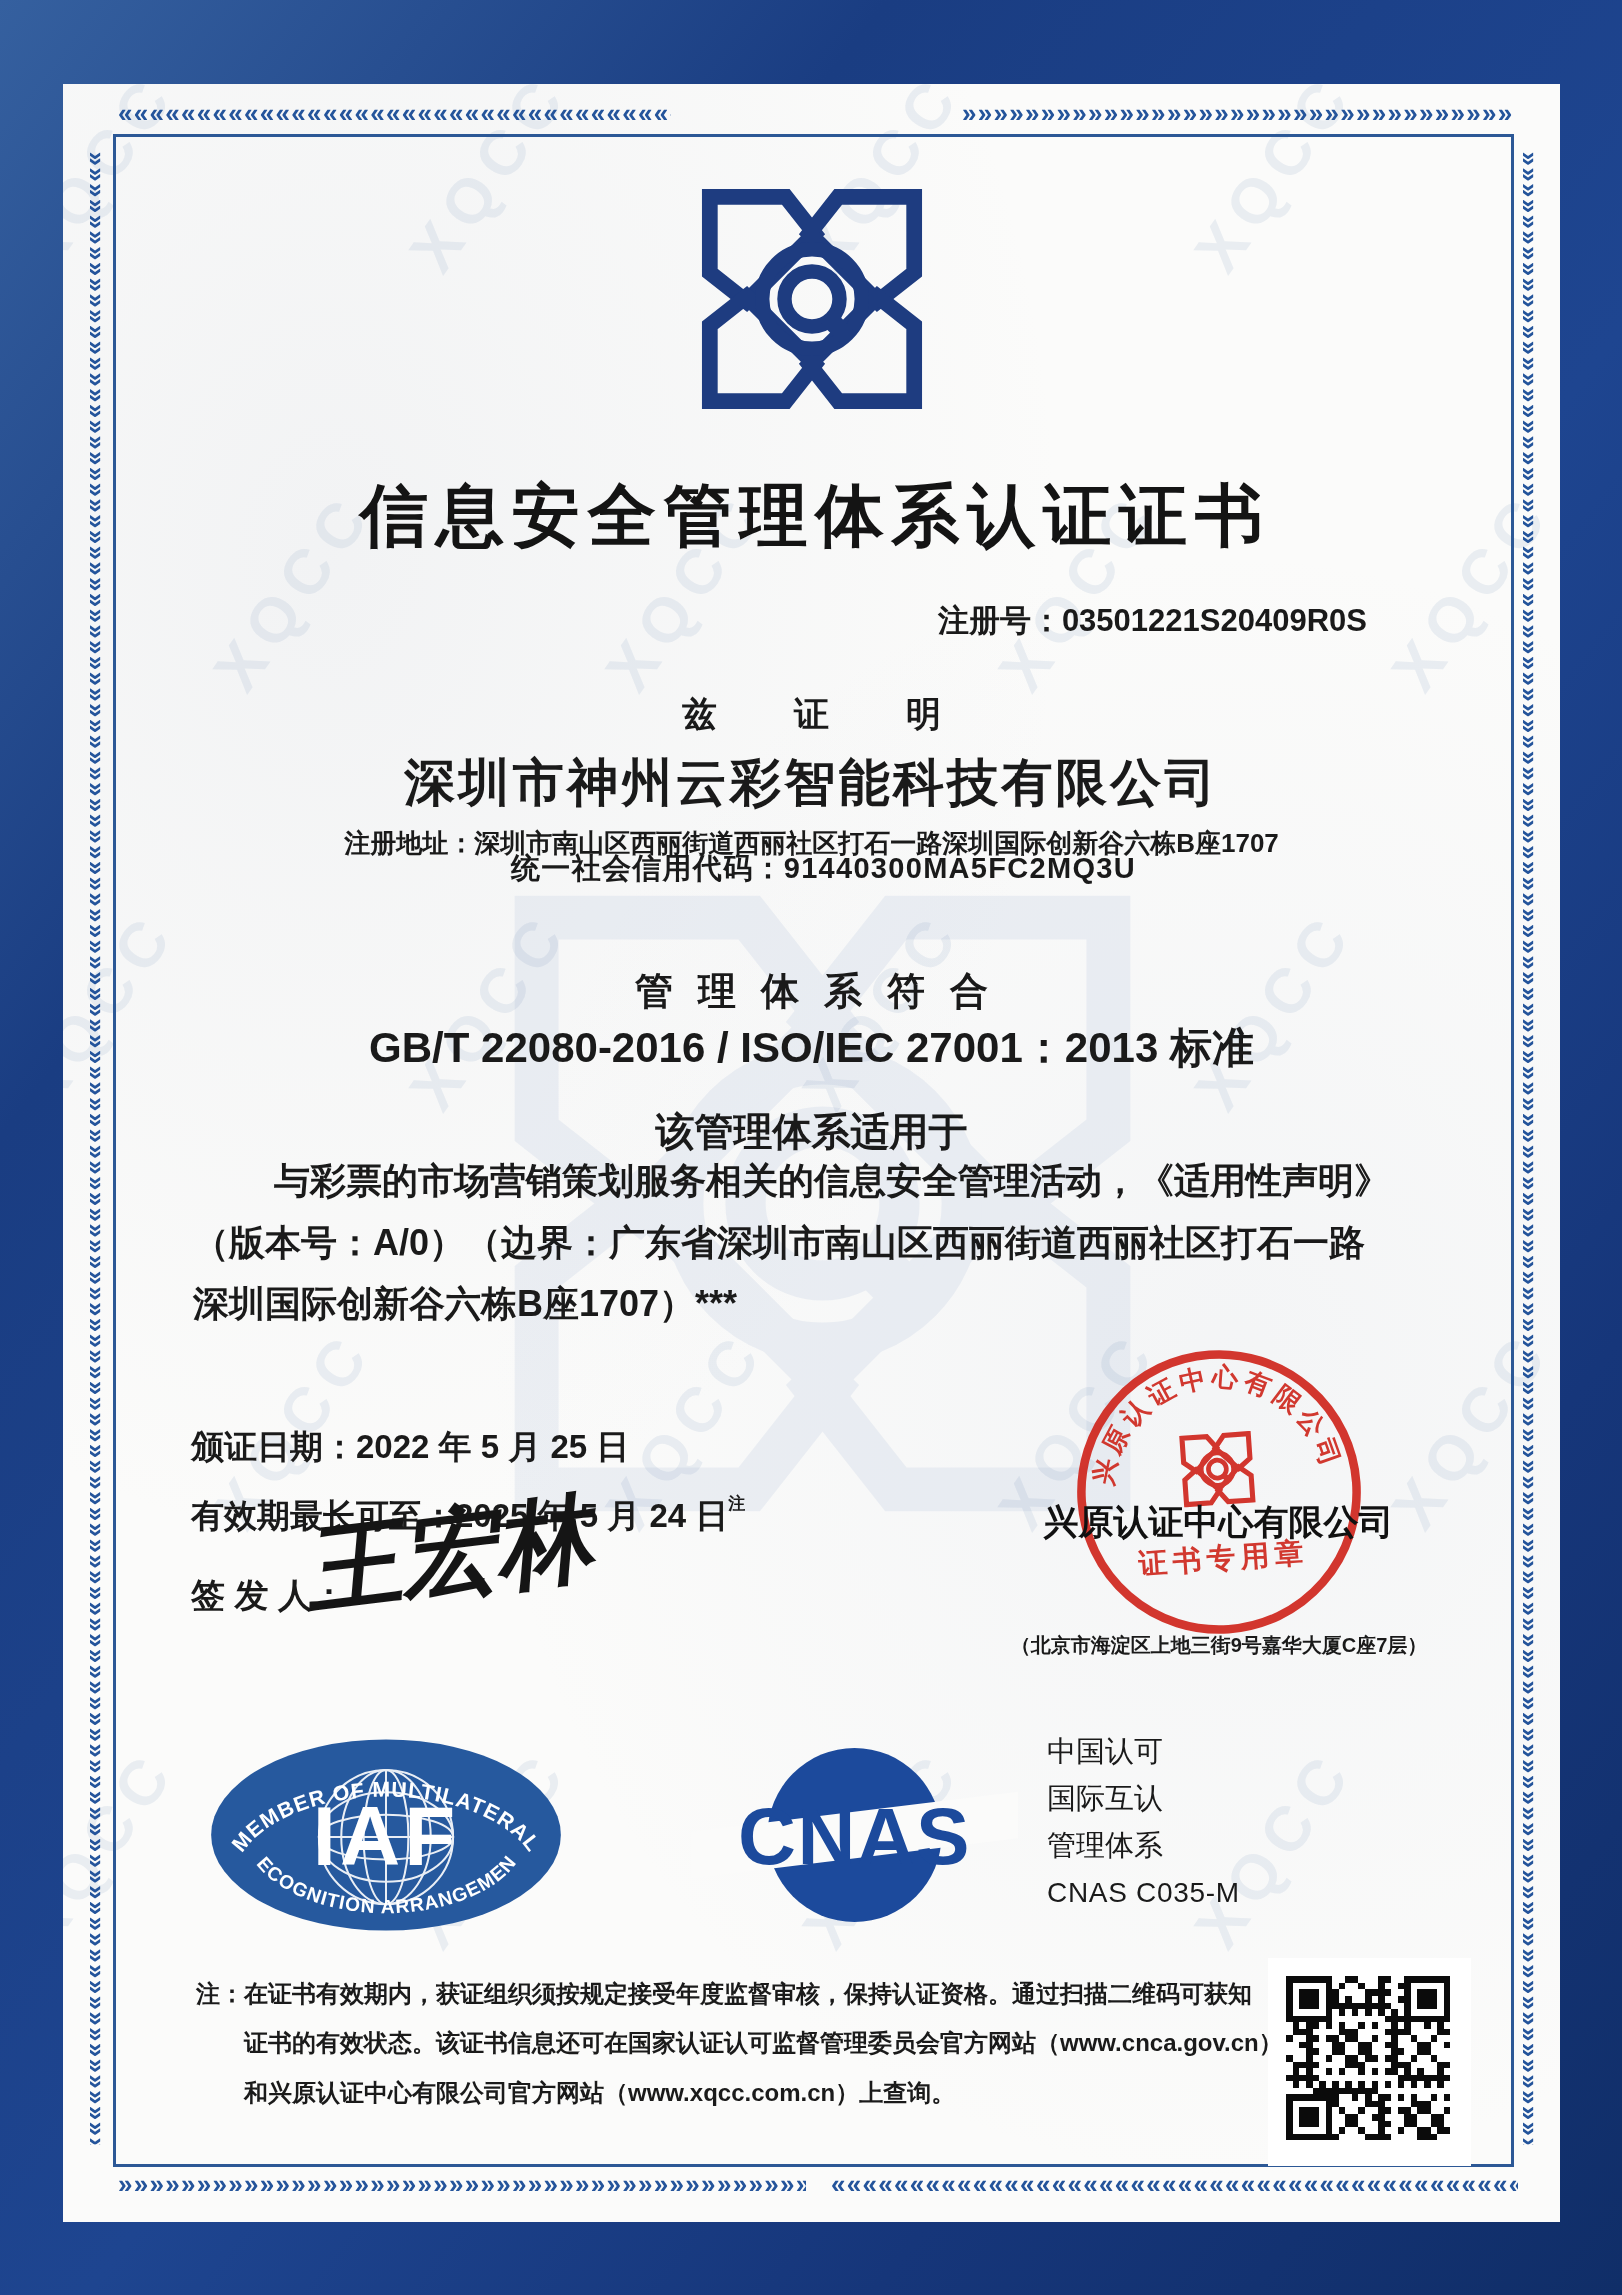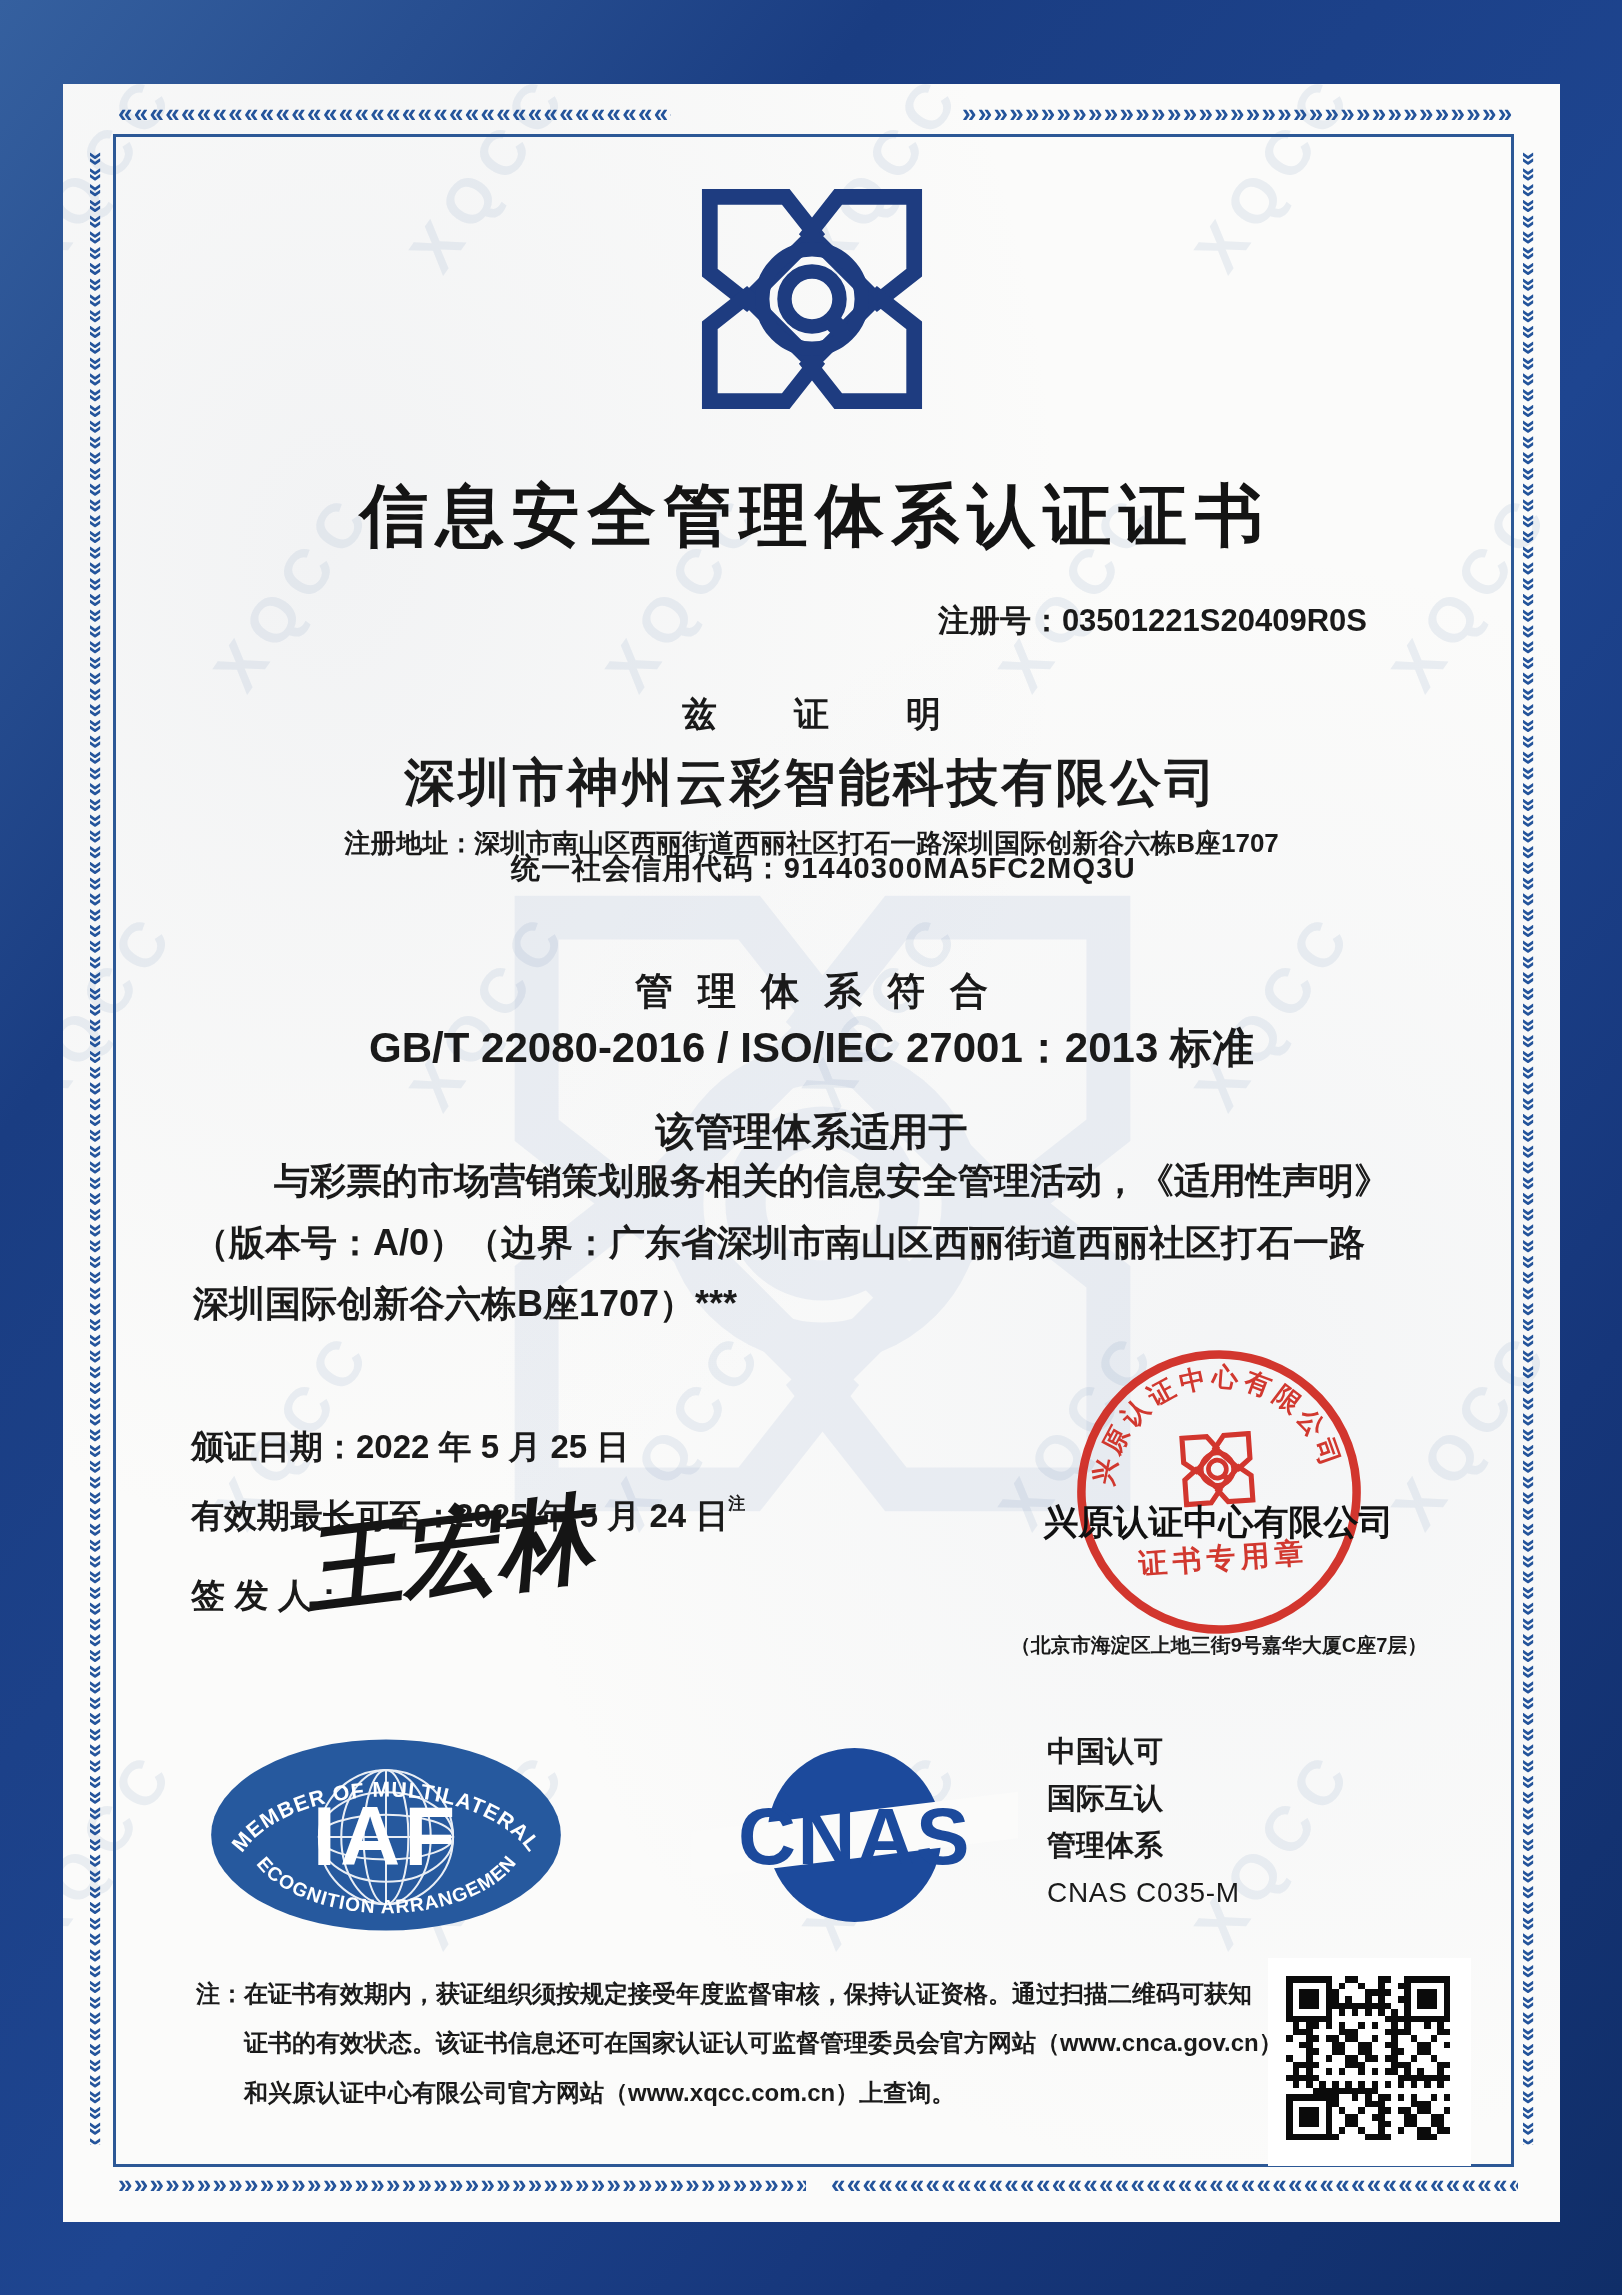--- a/index.html
+++ b/index.html
@@ -29,21 +29,21 @@
   .standard{font-weight:700;font-size:42px;}
   .scopehead{font-weight:700;font-size:39px;}
   .scopeline{font-weight:700;font-size:36px;white-space:nowrap;}
   .dateline{font-weight:700;font-size:33px;white-space:nowrap;}
   .sup{font-size:17px;vertical-align:18.3px;}
   .signer{font-weight:700;font-size:34px;}
   .signature{font-weight:700;font-size:96px;color:#151515;white-space:nowrap;
     transform:rotate(-7deg) skewX(-12deg);transform-origin:left center;}
   .issuer-name{font-weight:700;font-size:35px;color:#111;text-align:center;}
   .seal-note{font-weight:700;font-size:20px;text-align:center;}
-  .acc-cjk{font-weight:700;font-size:29px;line-height:47px;}
+  .acc-cjk{font-weight:400;font-size:29px;line-height:47px;}
   .acc-en1{font-weight:700;font-size:30px;line-height:48px;letter-spacing:0.7px;}
   .acc-en2{font-weight:400;font-size:28px;line-height:47px;letter-spacing:0.7px;}
   .fn{font-weight:700;font-size:24px;line-height:50px;white-space:nowrap;}
   .qrbox{position:absolute;left:1268px;top:1958px;width:203px;height:208px;background:#fff;}
   .qr{position:absolute;left:18.3px;top:18.3px;width:164px;height:164px;display:grid;
     grid-template-columns:repeat(25,1fr);grid-template-rows:repeat(25,1fr);background:#fff;}
   .qr div{background:#fff;} .qr div.d{background:#0b0b0b;}
   svg text{font-family:"Liberation Sans","DejaVu Sans",sans-serif;}
 </style>
 </head>

